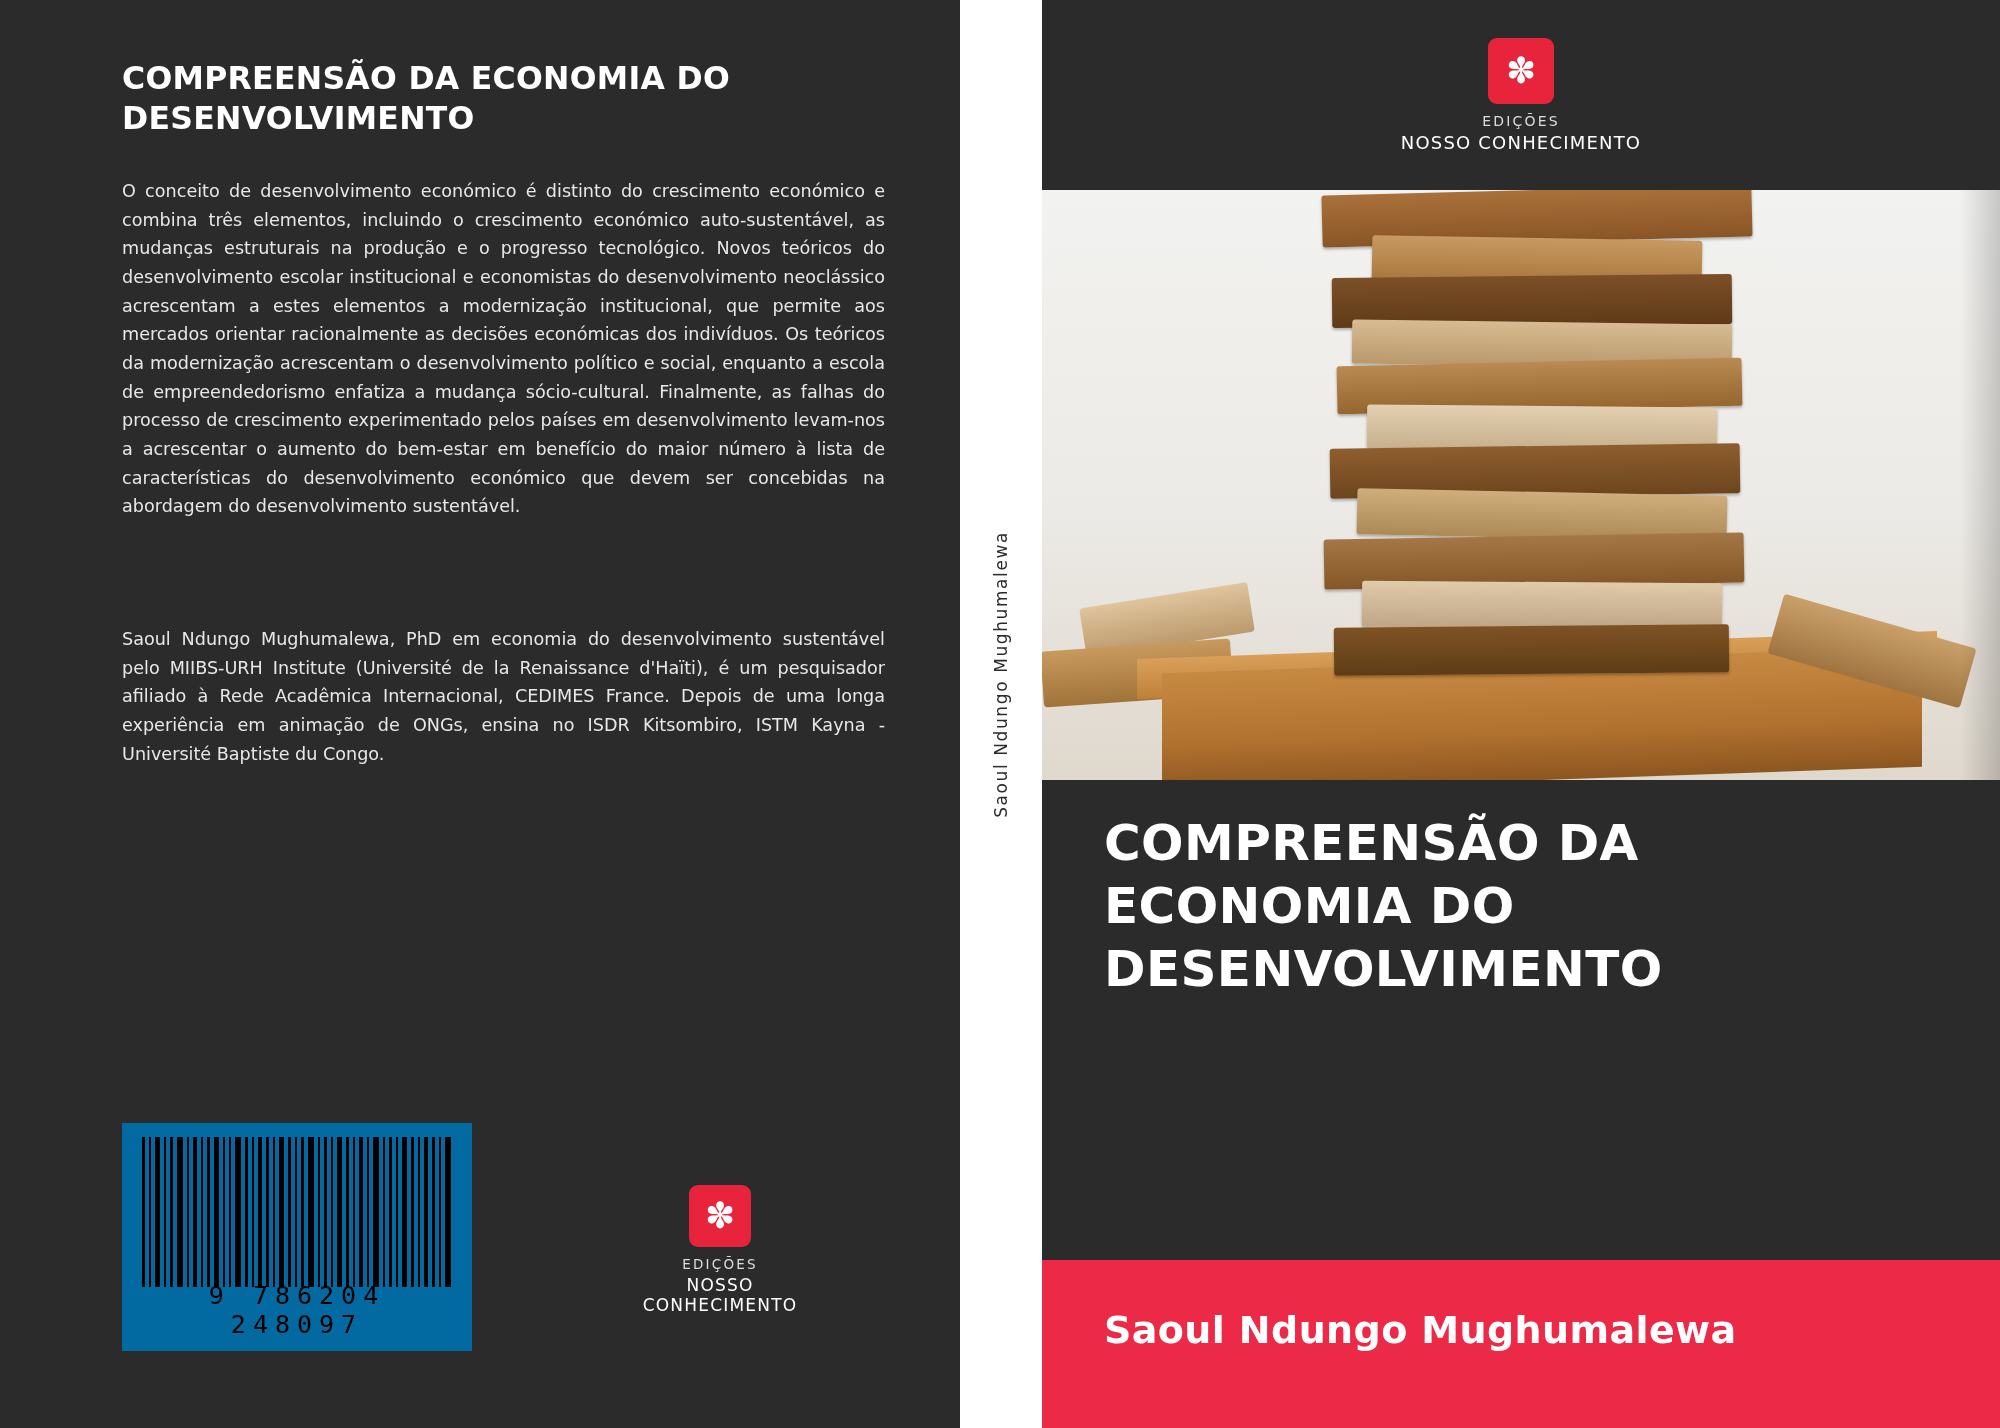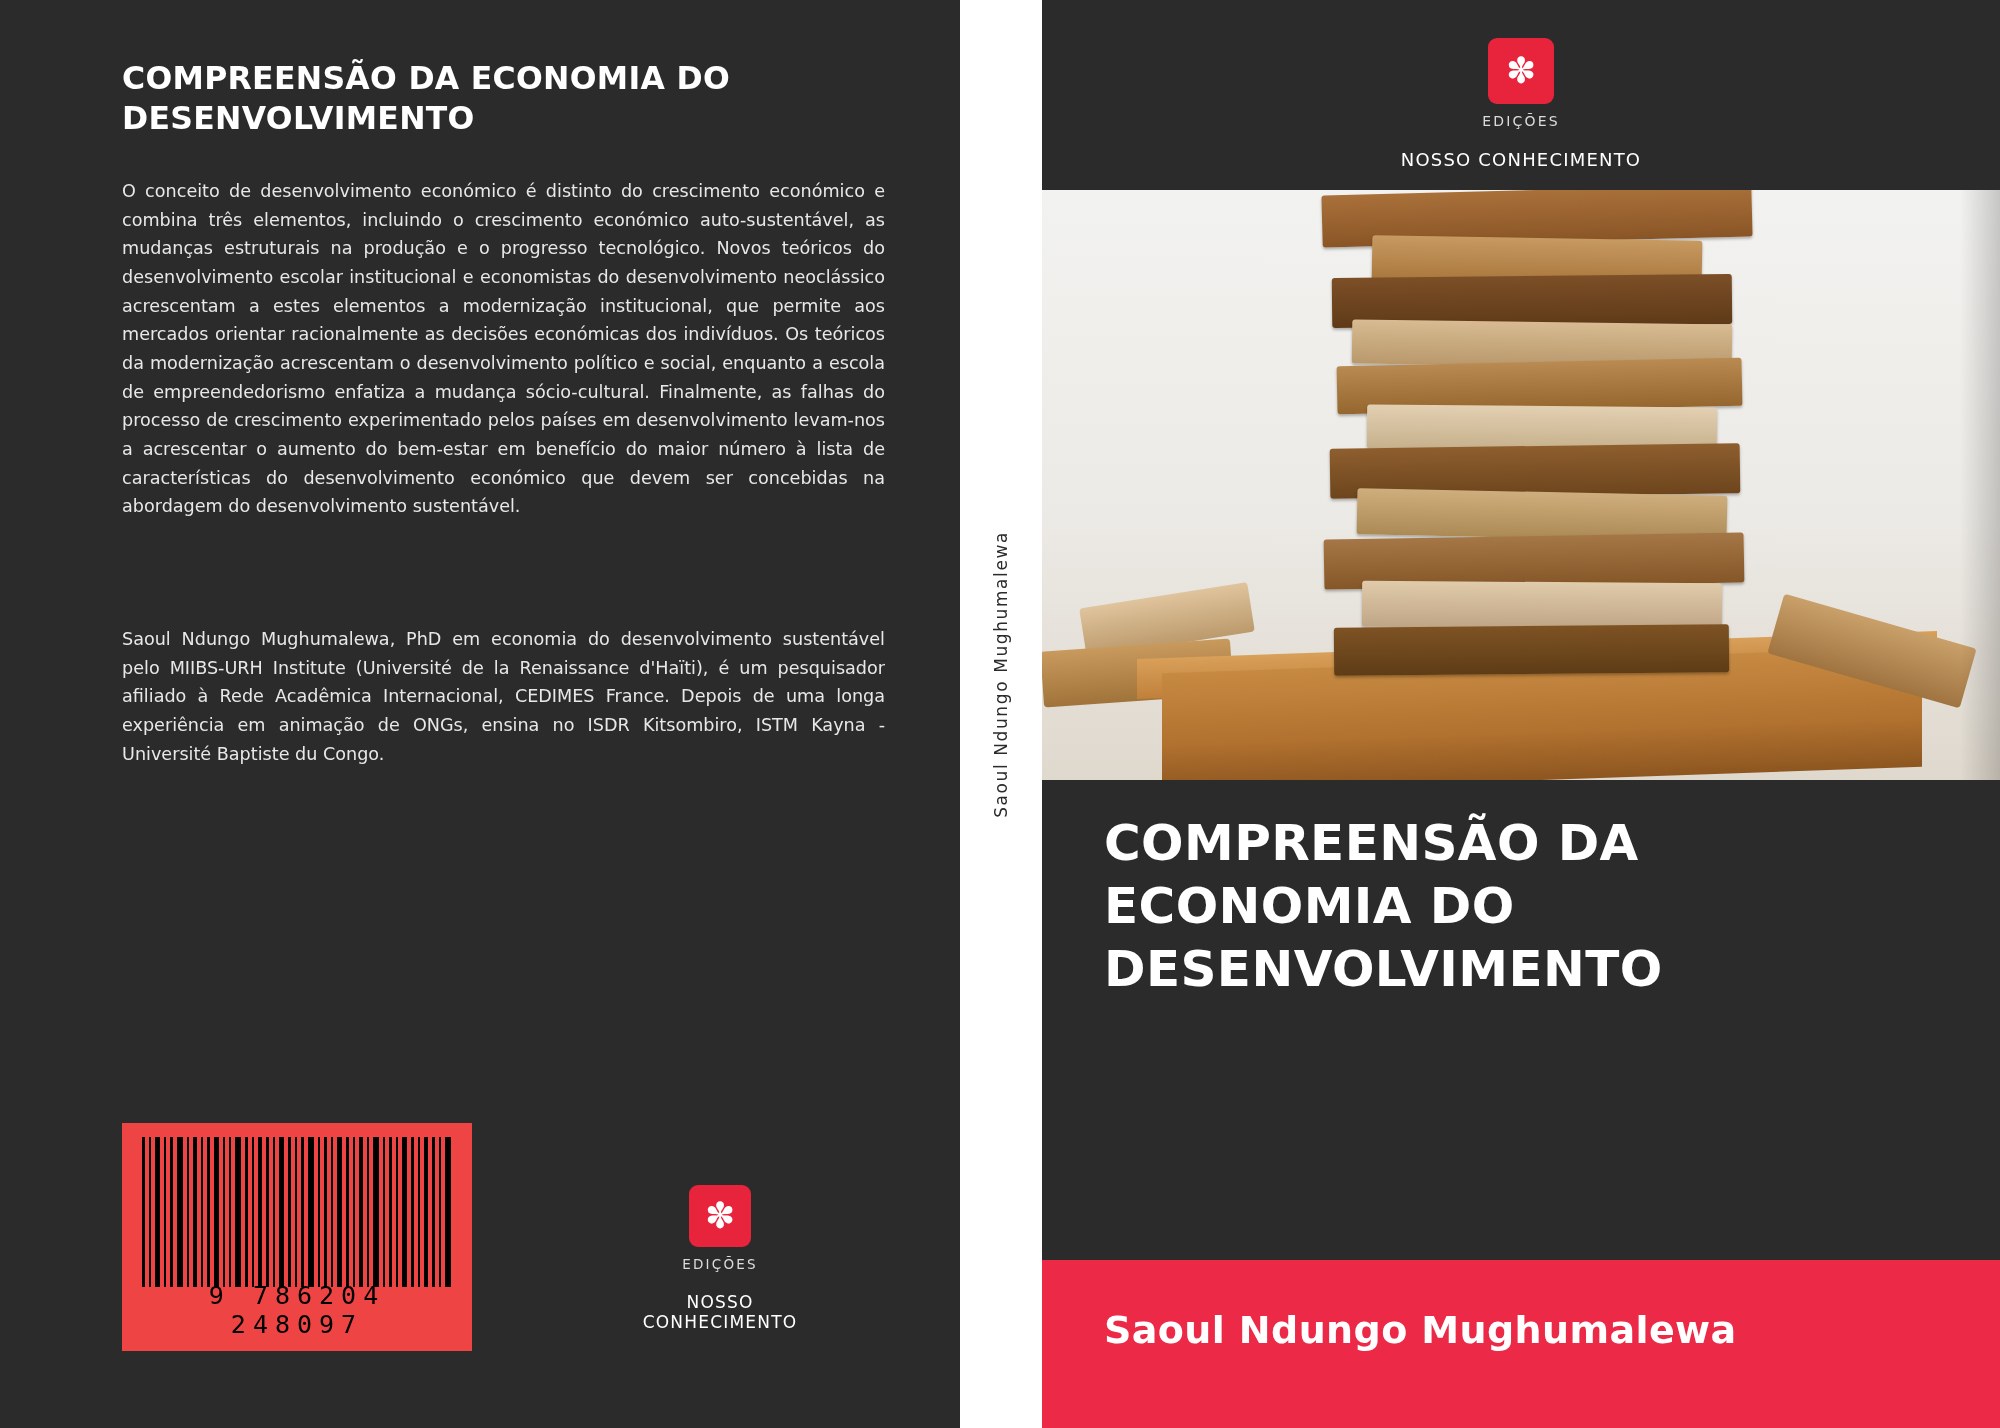--- a/index.html
+++ b/index.html
@@ -65,21 +65,21 @@
     text-justify: inter-word;
   }
 
   
   .barcode-box {
     position: absolute;
     left: 122px;
     top: 1123px;
     width: 350px;
     height: 228px;
-    background: #ef4444;
+    background: #0369a1;
     box-sizing: border-box;
     padding: 14px 18px 6px 18px;
   }
   .barcode-bars {
     position: relative;
     width: 100%;
     height: 150px;
   }
   .barcode-bars i {
     position: absolute;
@@ -125,21 +125,21 @@
     font-size: 36px;
     line-height: 1;
   }
   .pub-line1 {
     margin-top: 9px;
     color: #dcdcdc;
     font-size: 13.5px;
     letter-spacing: 2.2px;
   }
   .pub-line2 {
-    margin-top: 20px;
+    margin-top: 3px;
     color: #ffffff;
     font-size: 17px;
     letter-spacing: 1.2px;
   }
 
   
   .spine {
     position: absolute;
     left: 960px;
     top: 0;

